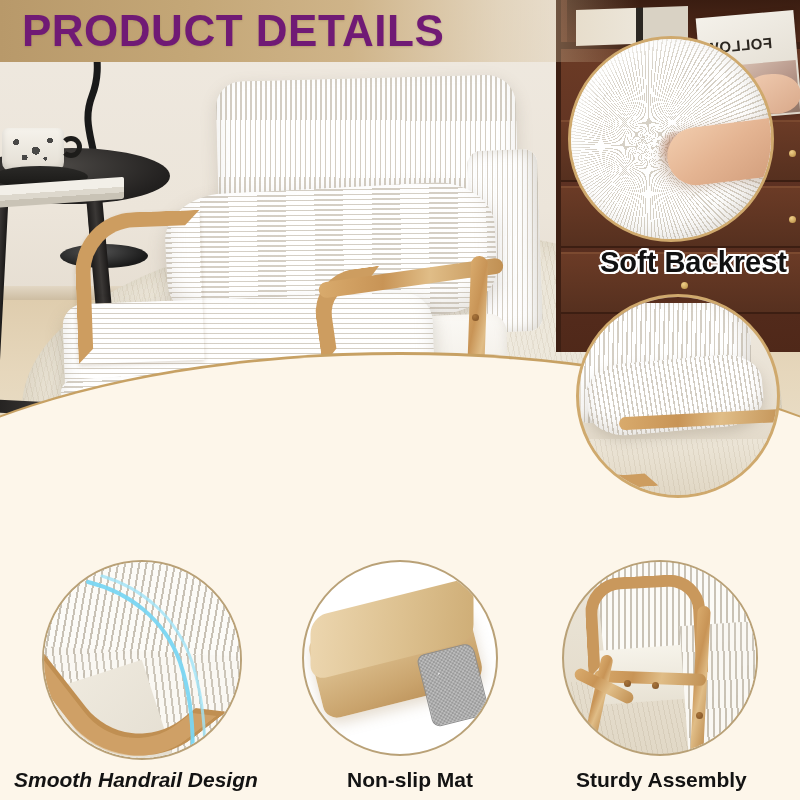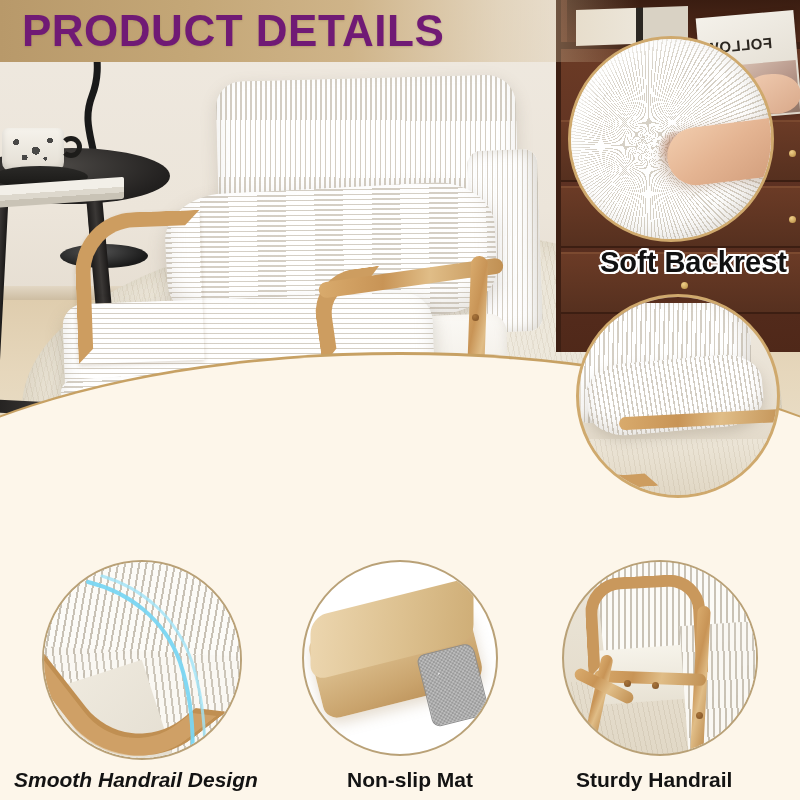--- a/index.html
+++ b/index.html
@@ -517,15 +517,15 @@
     <div class="st-cord2"></div>
     <div class="st-arm"></div>
     <div class="st-post wood"></div>
     <div class="st-rail wood"></div>
     <div class="st-leg-a wood"></div>
     <div class="st-leg-b wood"></div>
     <div class="dowel" style="left:60px; top:118px"></div>
     <div class="dowel" style="left:88px; top:120px"></div>
     <div class="dowel" style="left:132px; top:150px"></div>
   </div>
-  <div class="label-plain" id="label-sturdy">Sturdy Handrail</div>
+  <div class="label-plain" id="label-sturdy">Sturdy Assembly</div>
 
 </div>
 
 </body></html>

